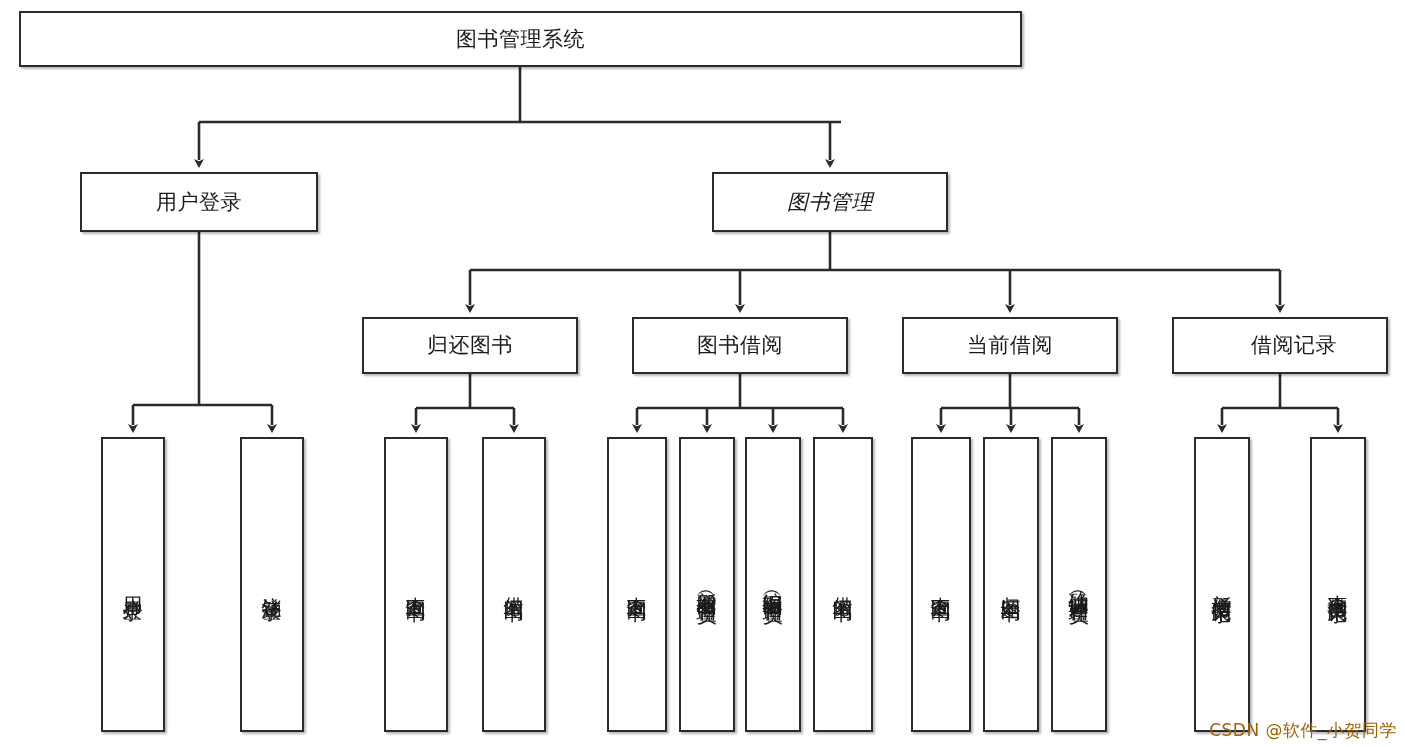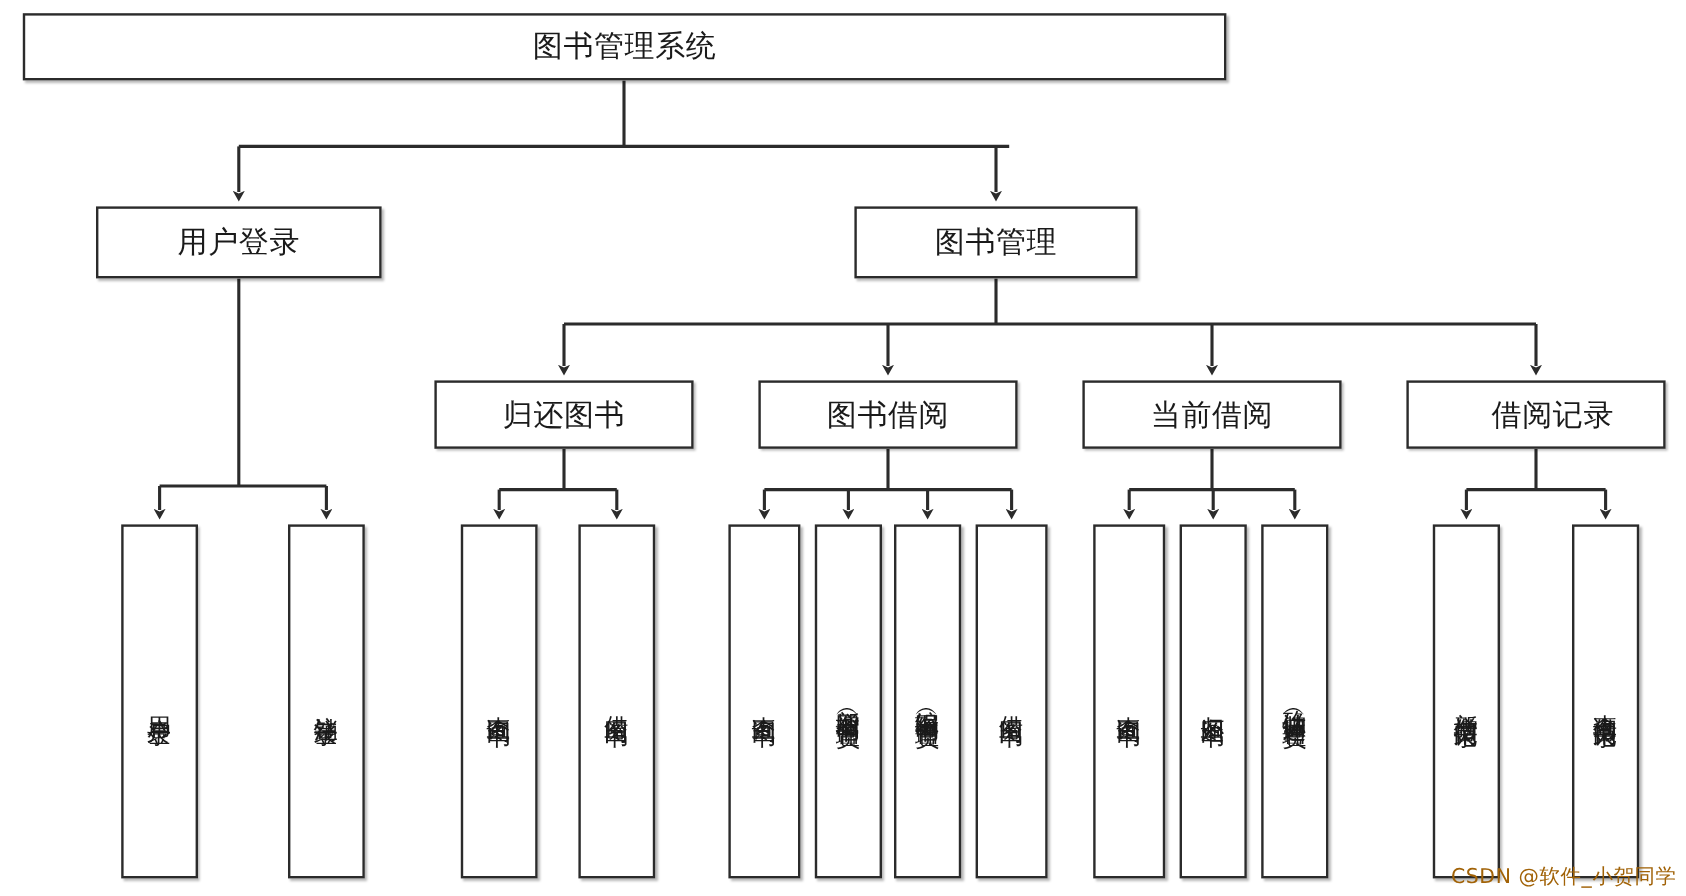--- a/index.html
+++ b/index.html
@@ -31,21 +31,21 @@
     background: #ffffff;
     border: 2px solid #2b2b2b;
     box-shadow: 2px 2px 2px rgba(0,0,0,0.28);
     display: flex;
     align-items: center;
     justify-content: center;
     color: #1a1a1a;
     z-index: 2;
   }
   .node .label {
-    font-size: 25px;
+    font-size: 21px;
     line-height: 1.18;
     letter-spacing: 0.5px;
     white-space: nowrap;
   }
   .node.leaf .label {
     writing-mode: vertical-rl;
     text-orientation: upright;
     font-size: 20px;
     letter-spacing: 2px;
     line-height: 1.0;
@@ -123,21 +123,21 @@
     </g>
   </svg>
 
   <div class="node" style="left:19px; top:11px; width:1003px; height:56px;">
     <span class="label">图书管理系统</span>
   </div>
 
   <div class="node" style="left:80px; top:172px; width:238px; height:60px;">
     <span class="label">用户登录</span>
   </div>
-  <div class="node" style="left:712px; top:172px; width:236px; height:60px;">
+  <div class="node" style="left:712px; top:172px; width:236px; height:60px;font-style:italic;">
     <span class="label">图书管理</span>
   </div>
 
   <div class="node" style="left:362px; top:317px; width:216px; height:57px;">
     <span class="label">归还图书</span>
   </div>
   <div class="node" style="left:902px; top:317px; width:216px; height:57px;">
     <span class="label">当前借阅</span>
   </div>
   <div class="node" style="left:632px; top:317px; width:216px; height:57px;">

